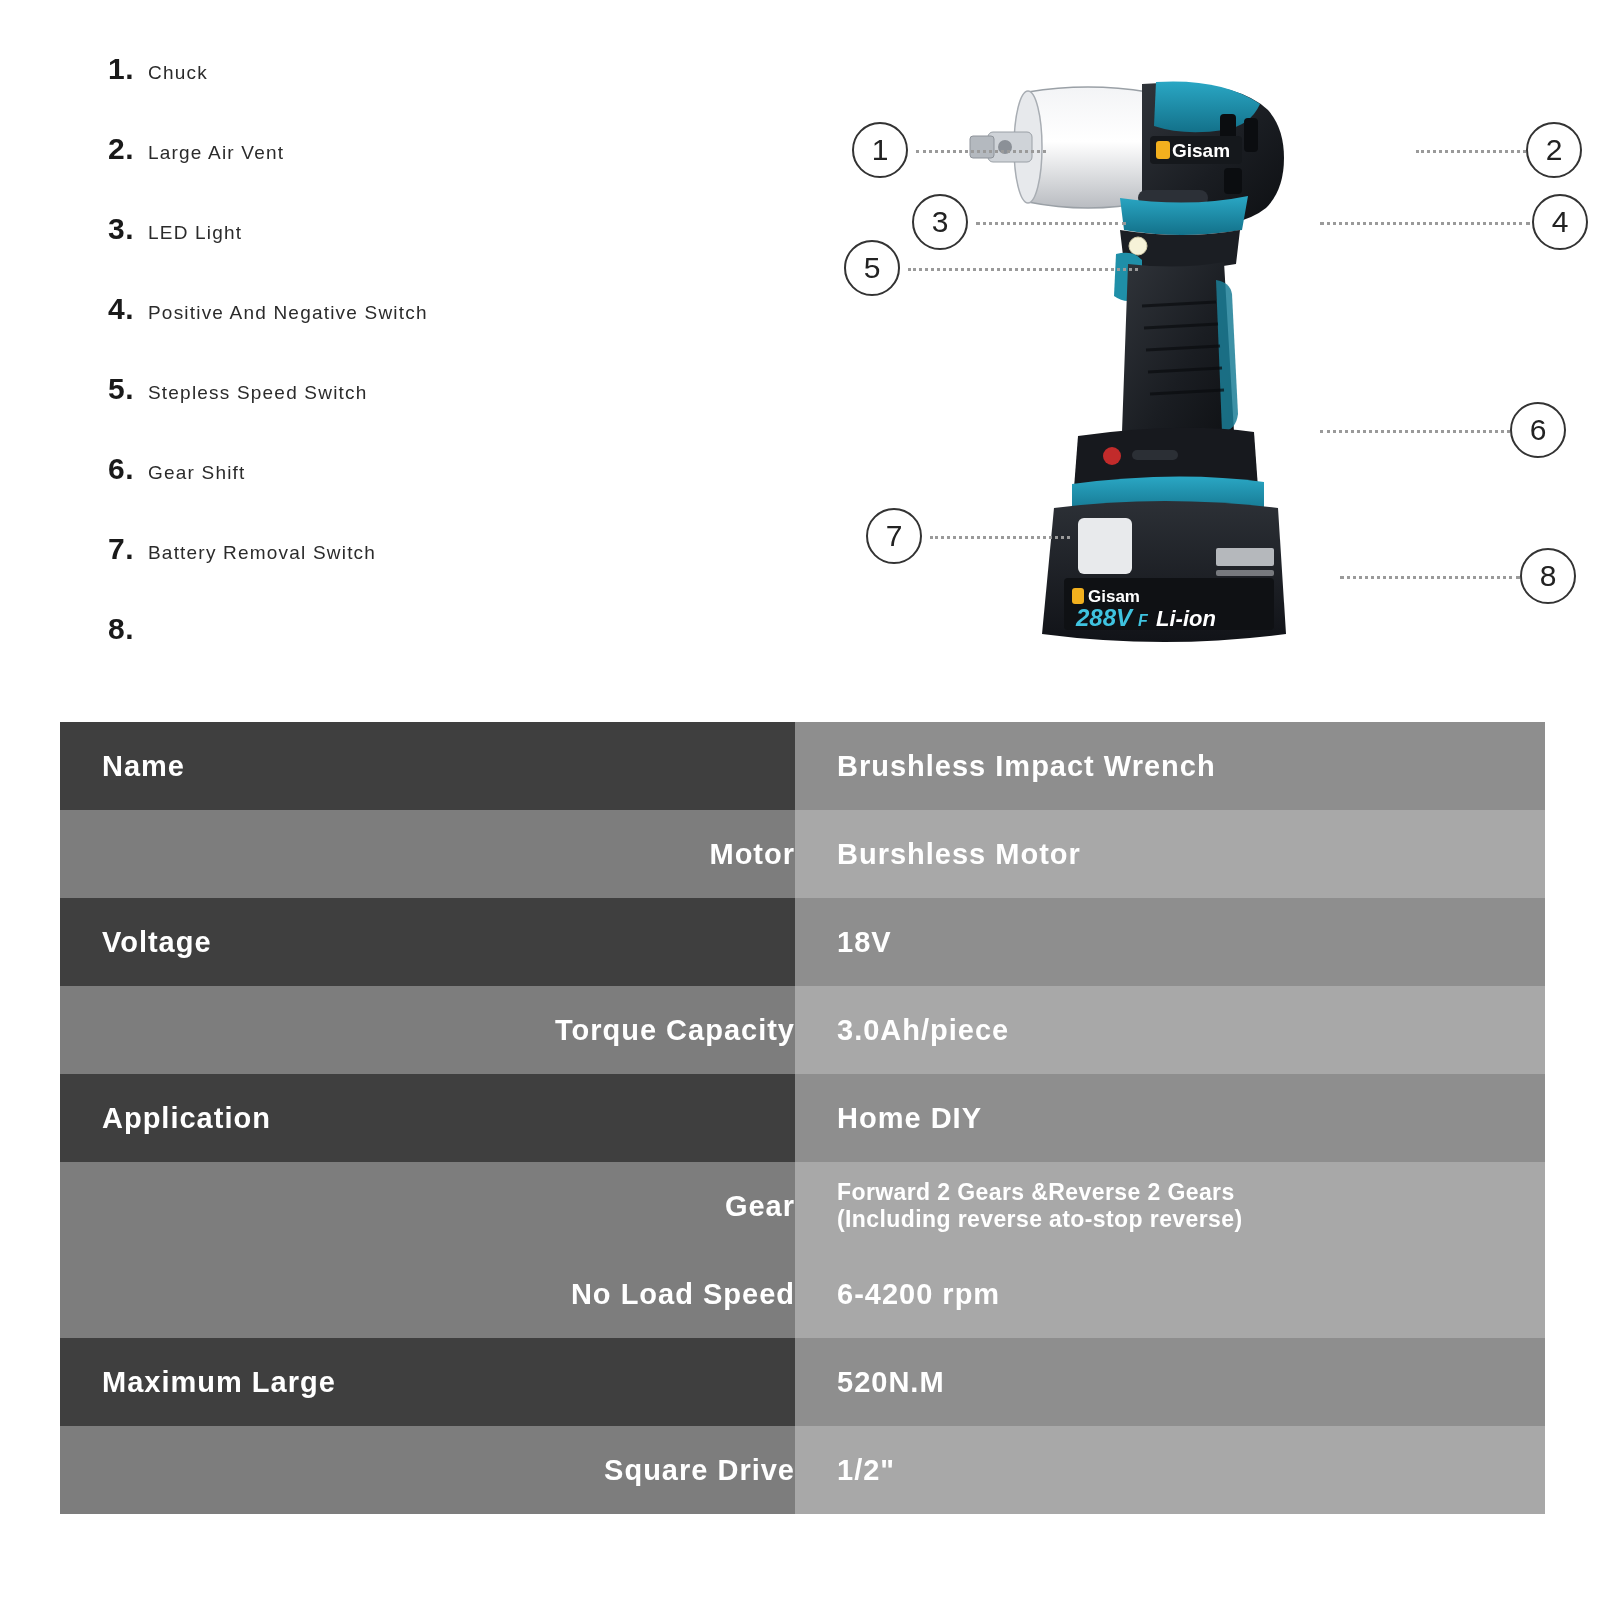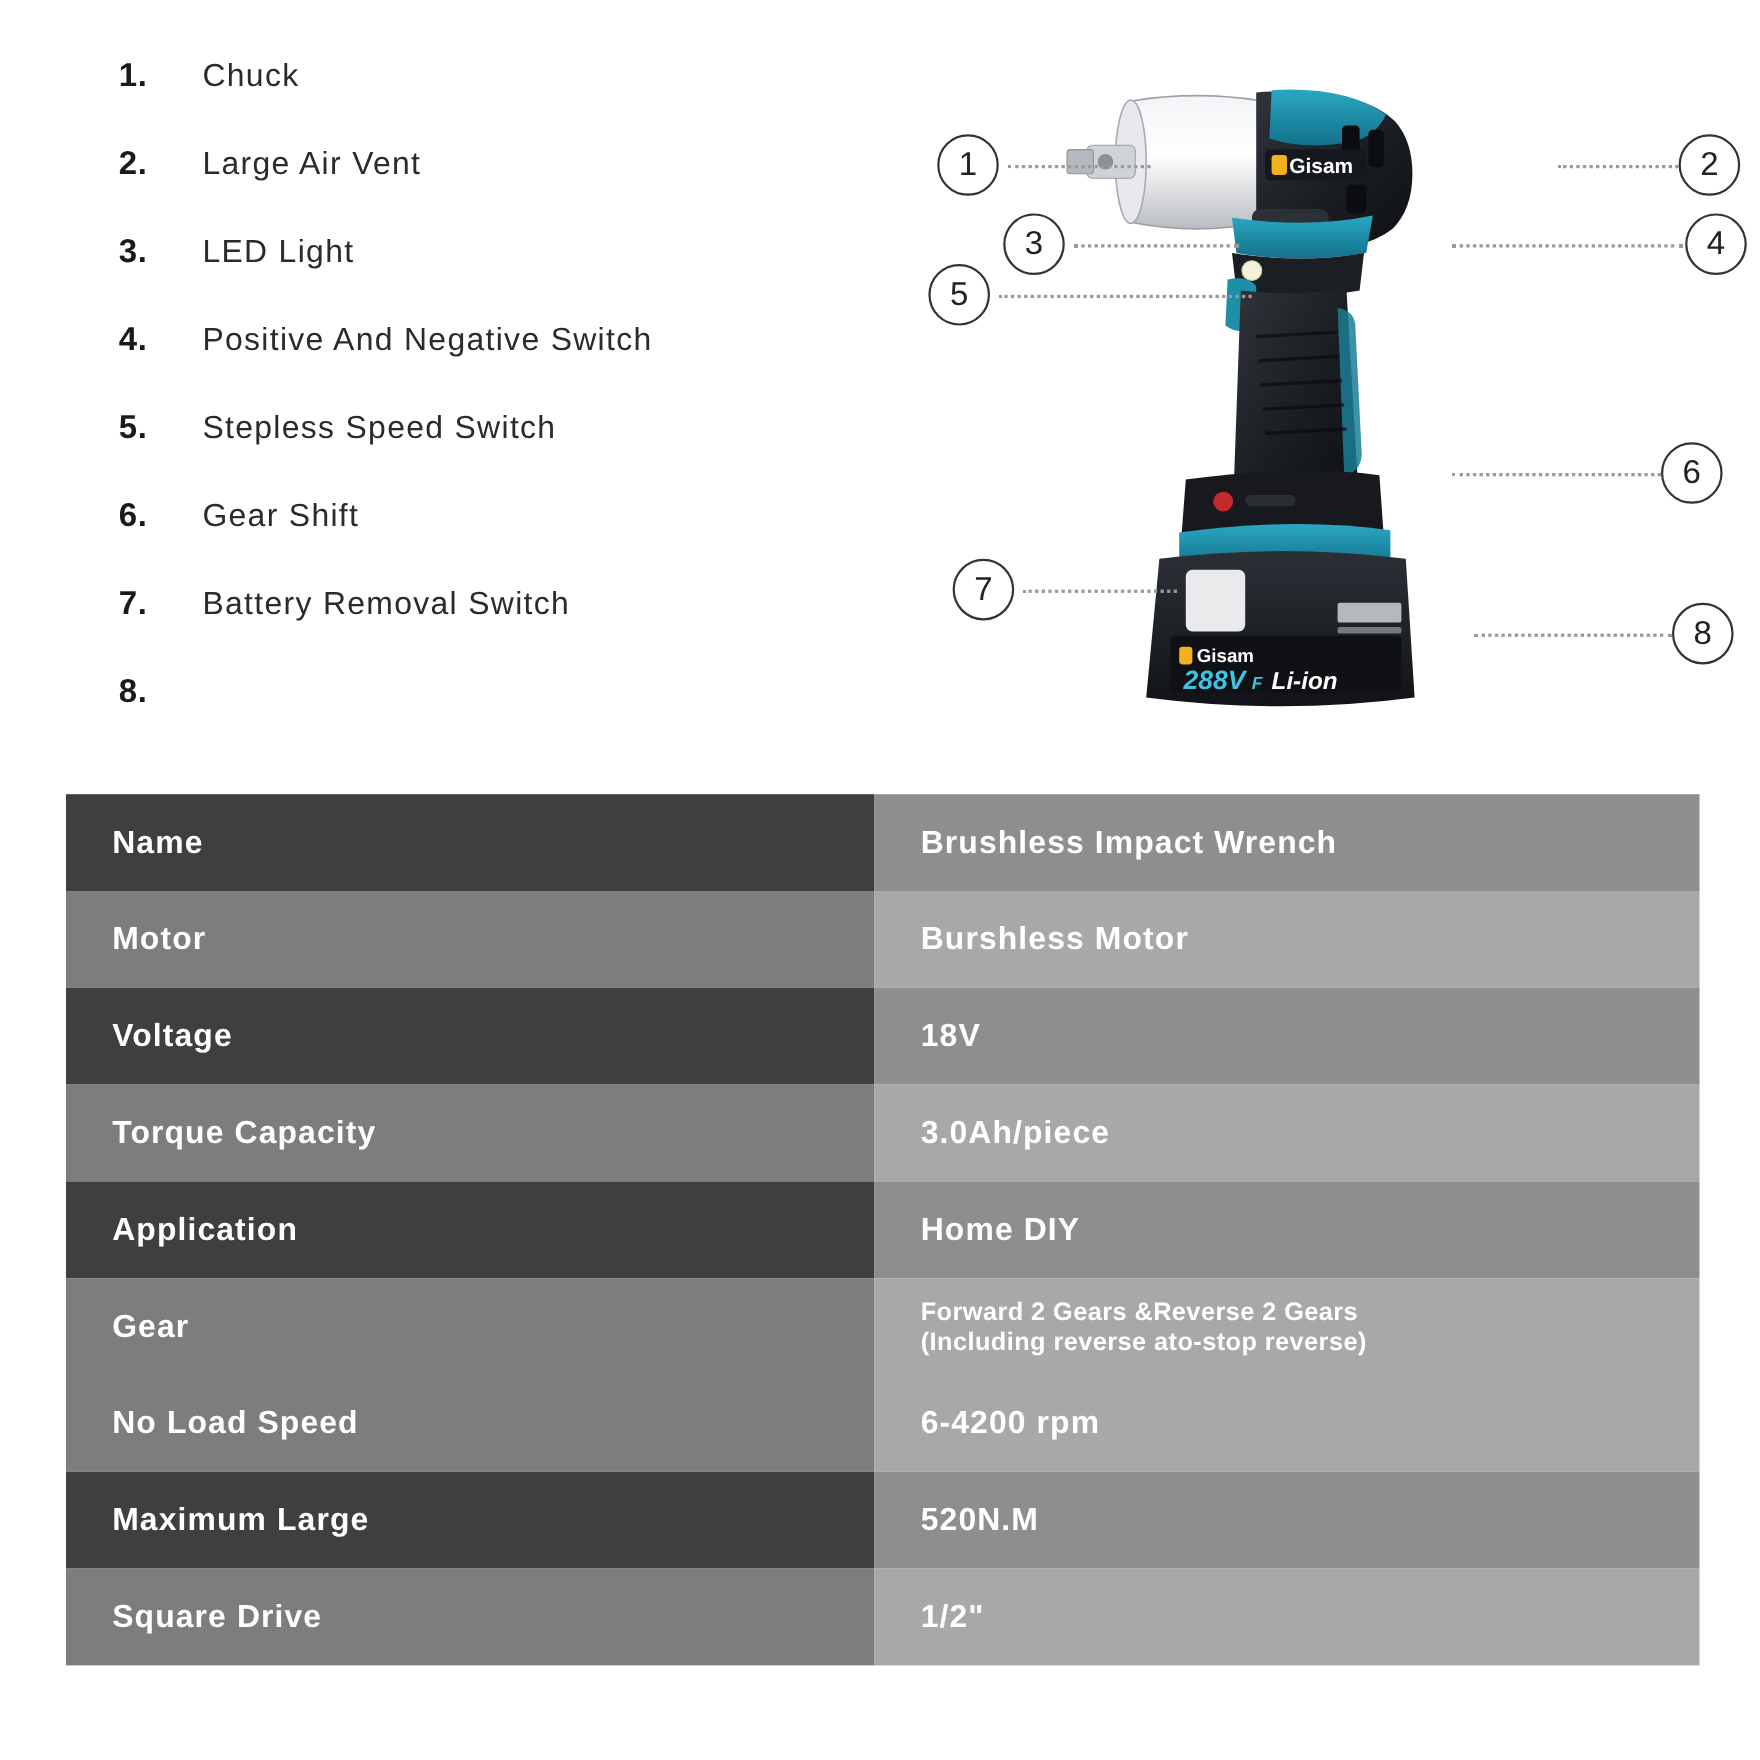--- a/index.html
+++ b/index.html
@@ -32,24 +32,23 @@
   .feature-num {
     width: 68px;
     text-align: right;
     padding-right: 14px;
     font-size: 30px;
     font-weight: bold;
     color: #1a1a1a;
     letter-spacing: 0.5px;
   }
   .feature-label {
-    font-size: 29px;
+    font-size: 19px;
     color: #2b2b2b;
     letter-spacing: 1.2px;
-    margin-left: 36px;
   }
 
   
   .product-area {
     position: absolute;
     left: 820px;
     top: 40px;
     width: 740px;
     height: 640px;
   }
@@ -87,21 +86,21 @@
     padding: 0 0 0 42px;
     color: #ffffff;
     font-weight: bold;
     letter-spacing: 1px;
     vertical-align: middle;
   }
   .spec-table td.key { width: 735px; font-size: 29px; }
   .spec-table td.val { width: 750px; font-size: 29px; }
   tr.dark td.key { background: #3f3f3f; }
   tr.dark td.val { background: #8e8e8e; }
-  tr.light td.key { background: #7d7d7d; }
+  tr.light td.key { background: #7d7d7d; text-align: right; }
   tr.light td.val { background: #a8a8a8; }
   .spec-table tr { height: 88px; }
   .val .sub {
     display: block;
     font-size: 23px;
     line-height: 1.18;
     letter-spacing: 0.4px;
   }
 </style>
 </head>

